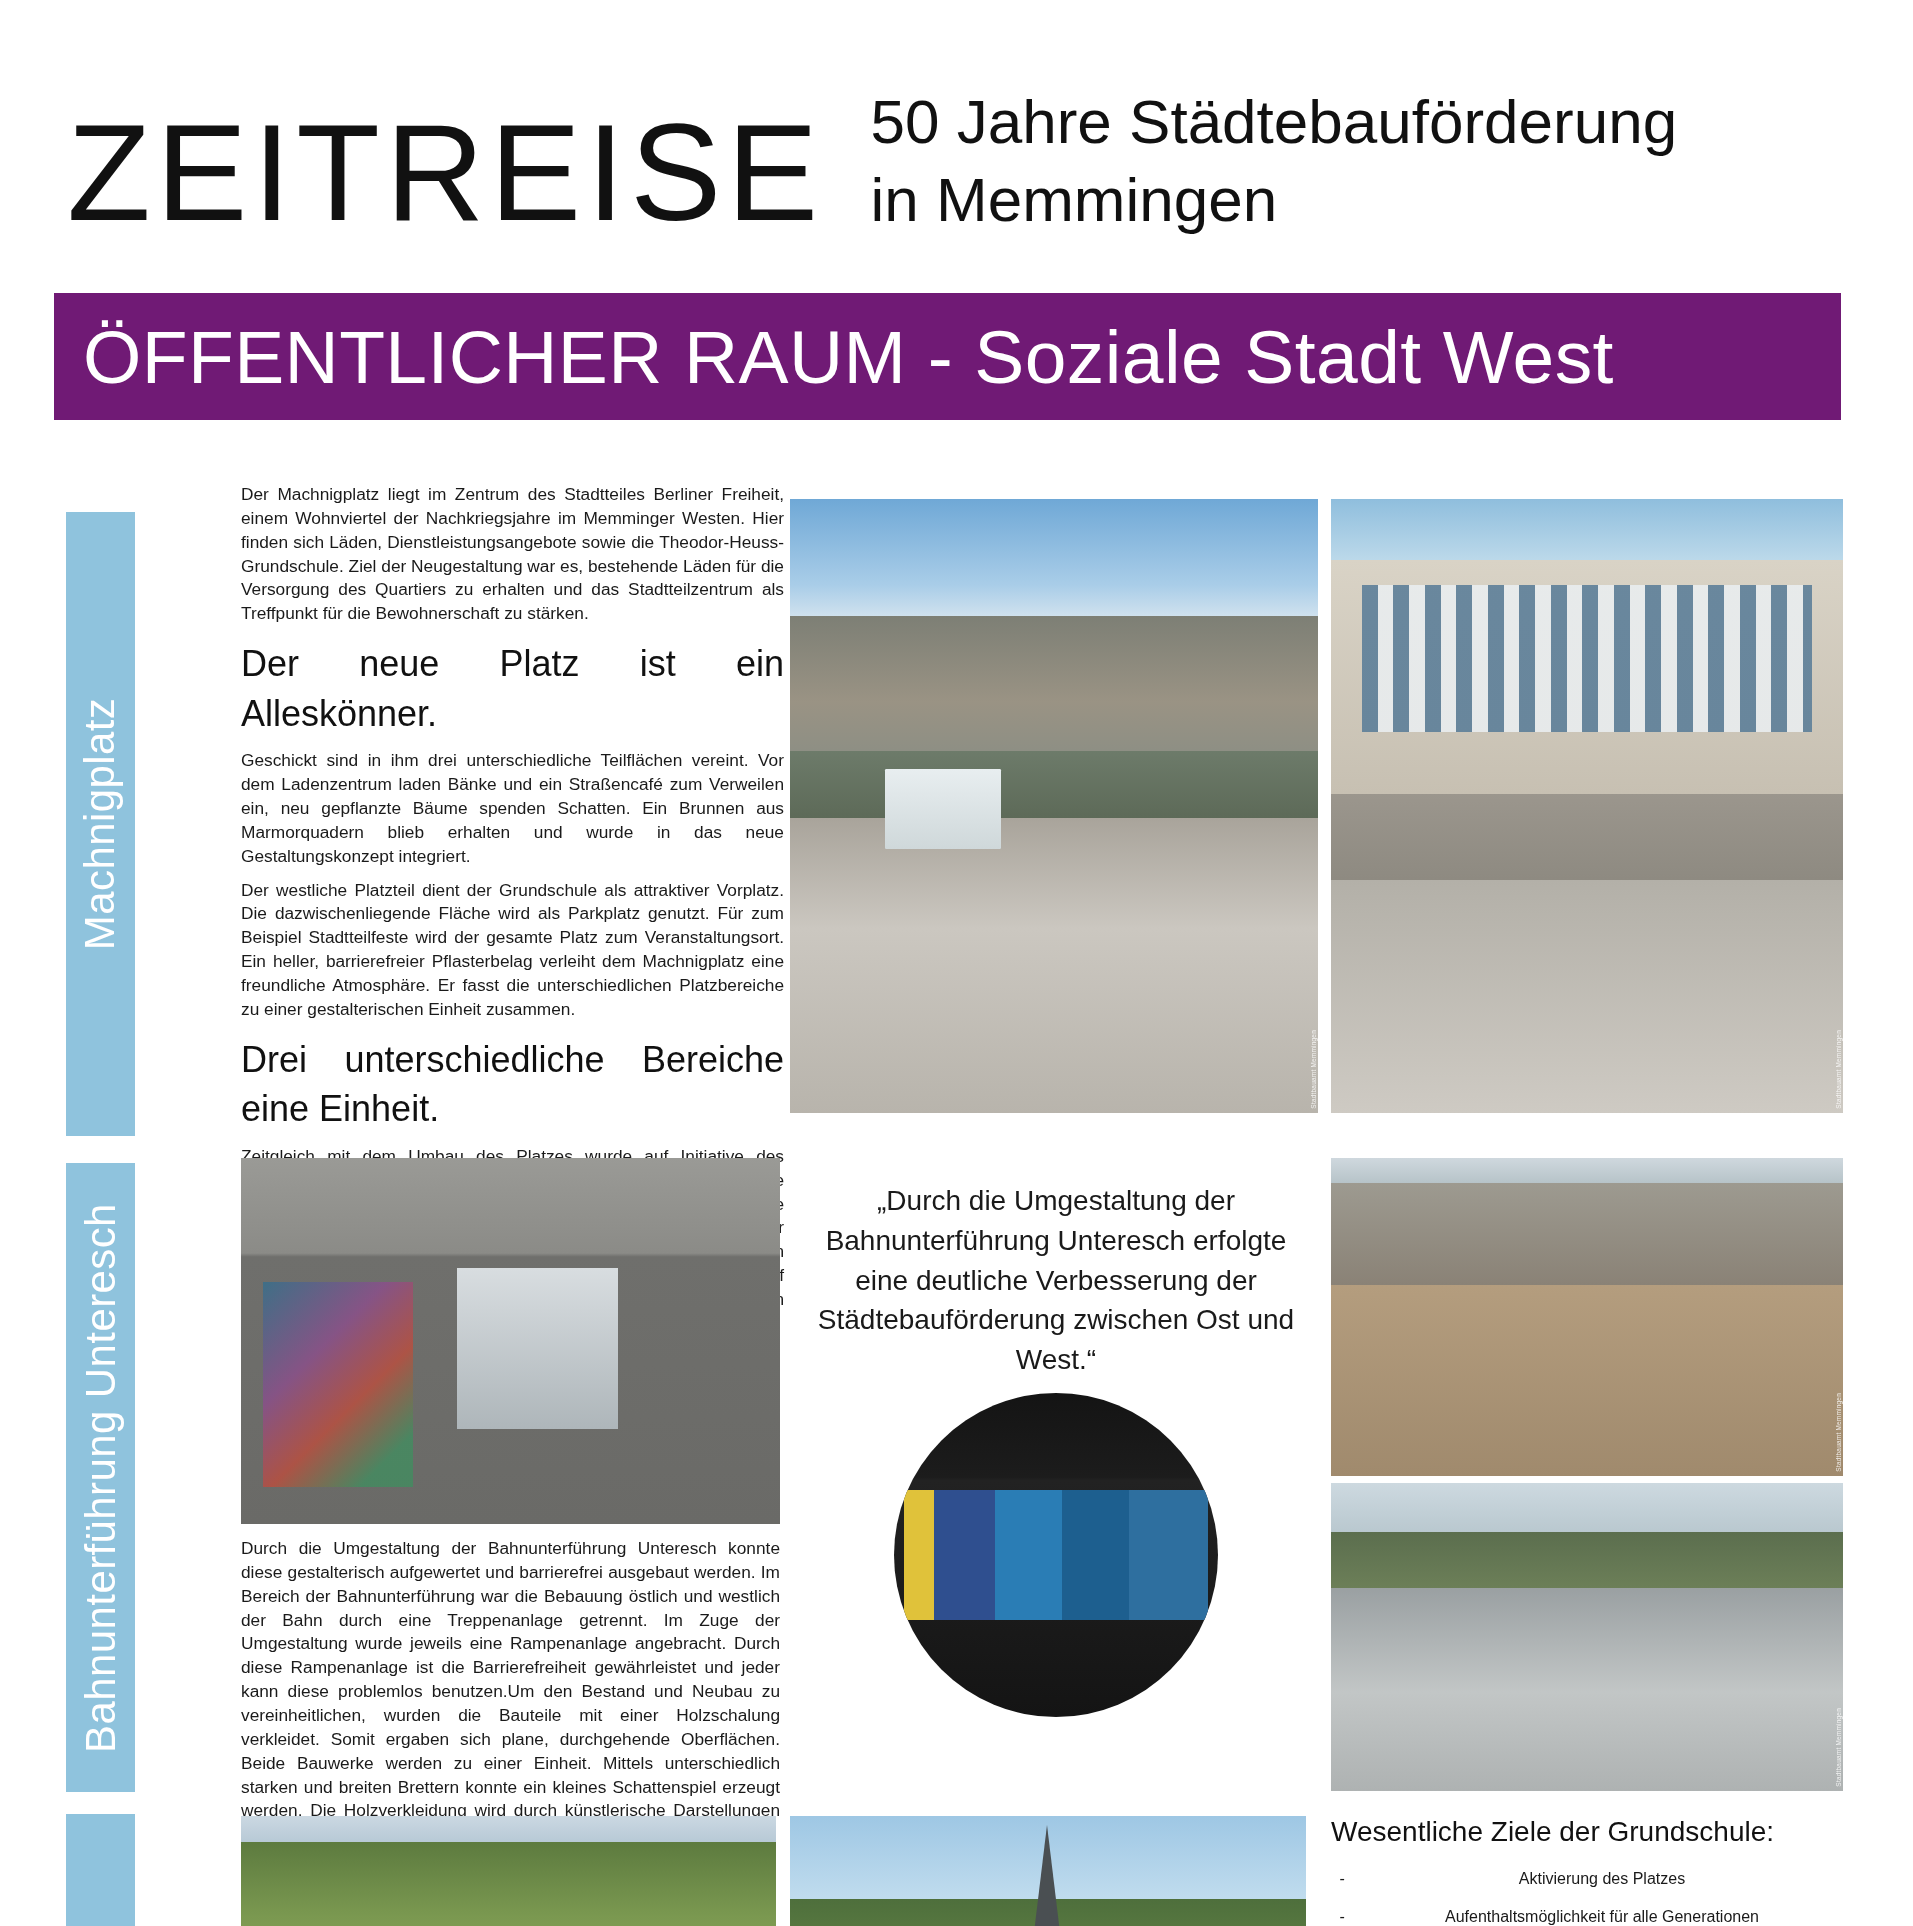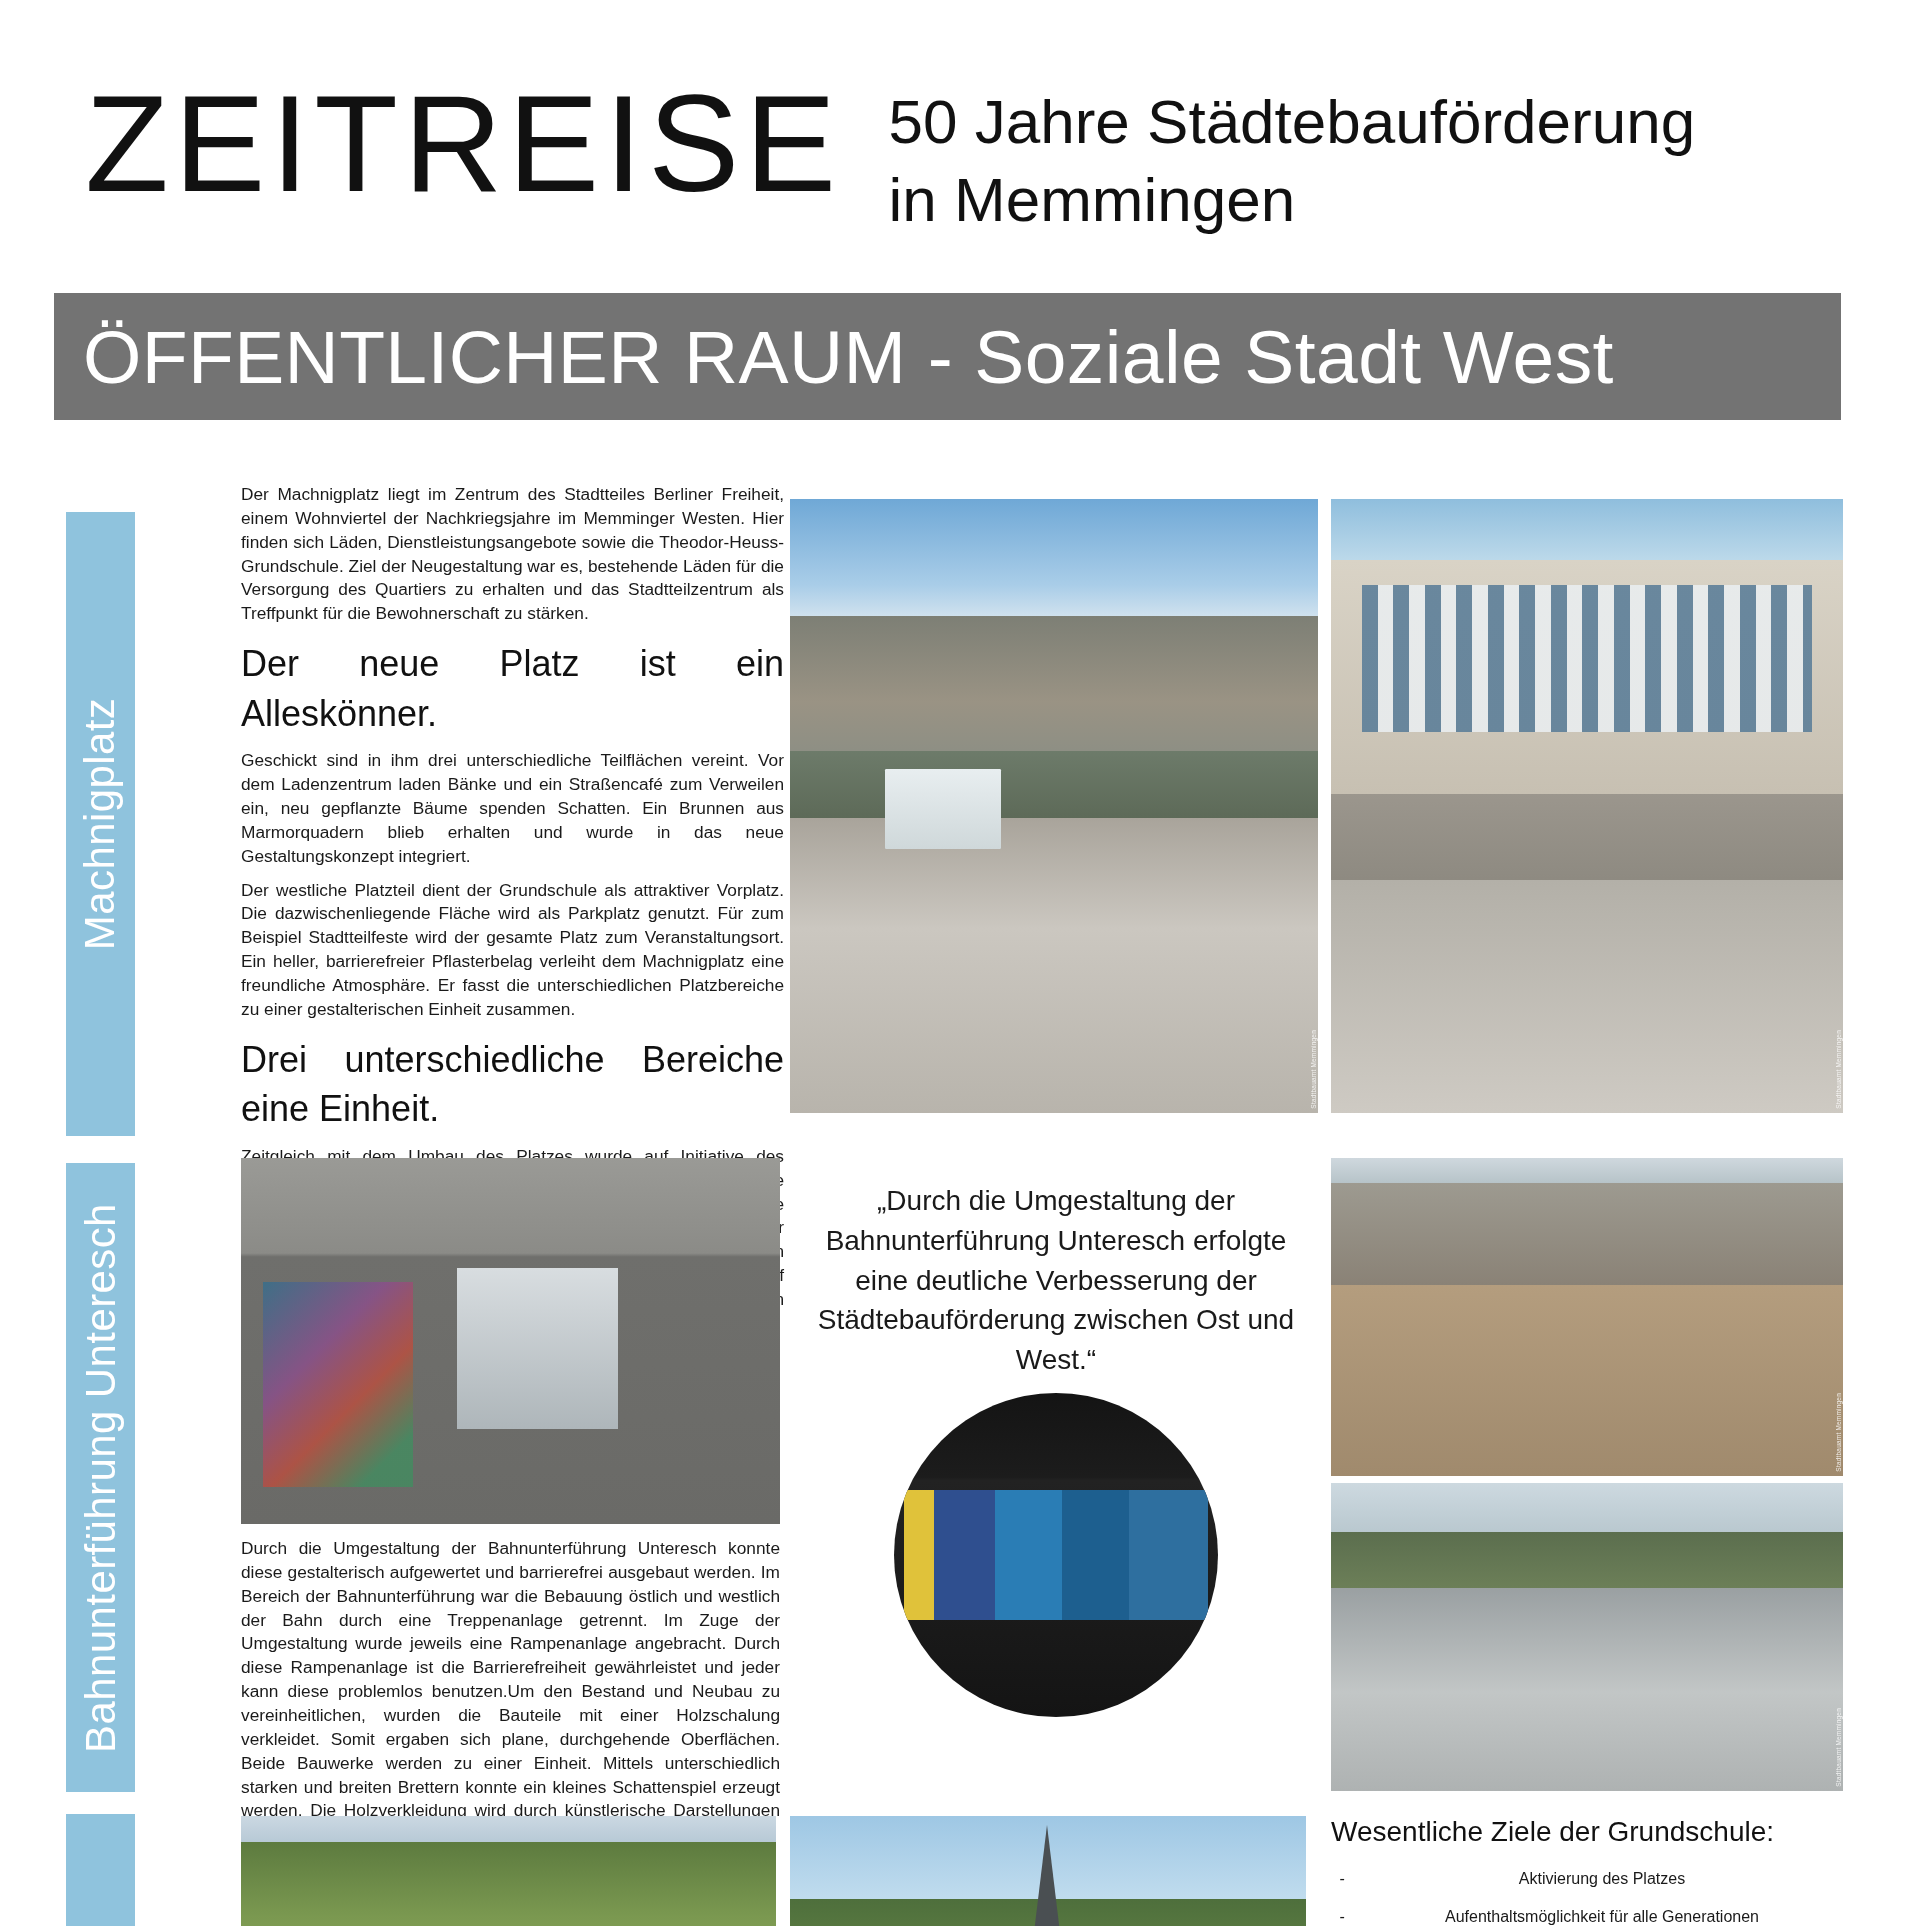--- a/index.html
+++ b/index.html
@@ -15,25 +15,25 @@
     position: relative;
     width: 1913px;
     height: 2705px;
     background: #fff;
     padding: 0;
   }
 
   
   .header {
     position: absolute;
-    left: 85px;
+    left: 67px;
     top: 50px;
     width: 1780px;
     display: flex;
-    align-items: center;
+    align-items: flex-end;
   }
   .zeitreise {
     font-size: 137px;
     letter-spacing: 5.4px;
     font-weight: 400;
     line-height: 0.95;
     color: #111;
     font-family: "Liberation Sans", sans-serif;
   }
   .header-sub {
@@ -45,21 +45,21 @@
     color: #111;
   }
 
   
   .titlebar {
     position: absolute;
     left: 54px;
     top: 293px;
     width: 1787px;
     height: 127px;
-    background: #737373;
+    background: #701a75;
     display: flex;
     align-items: center;
   }
   .titlebar-text {
     color: #ffffff;
     font-size: 75px;
     font-weight: 400;
     padding-left: 29px;
     letter-spacing: 0.4px;
     white-space: nowrap;

